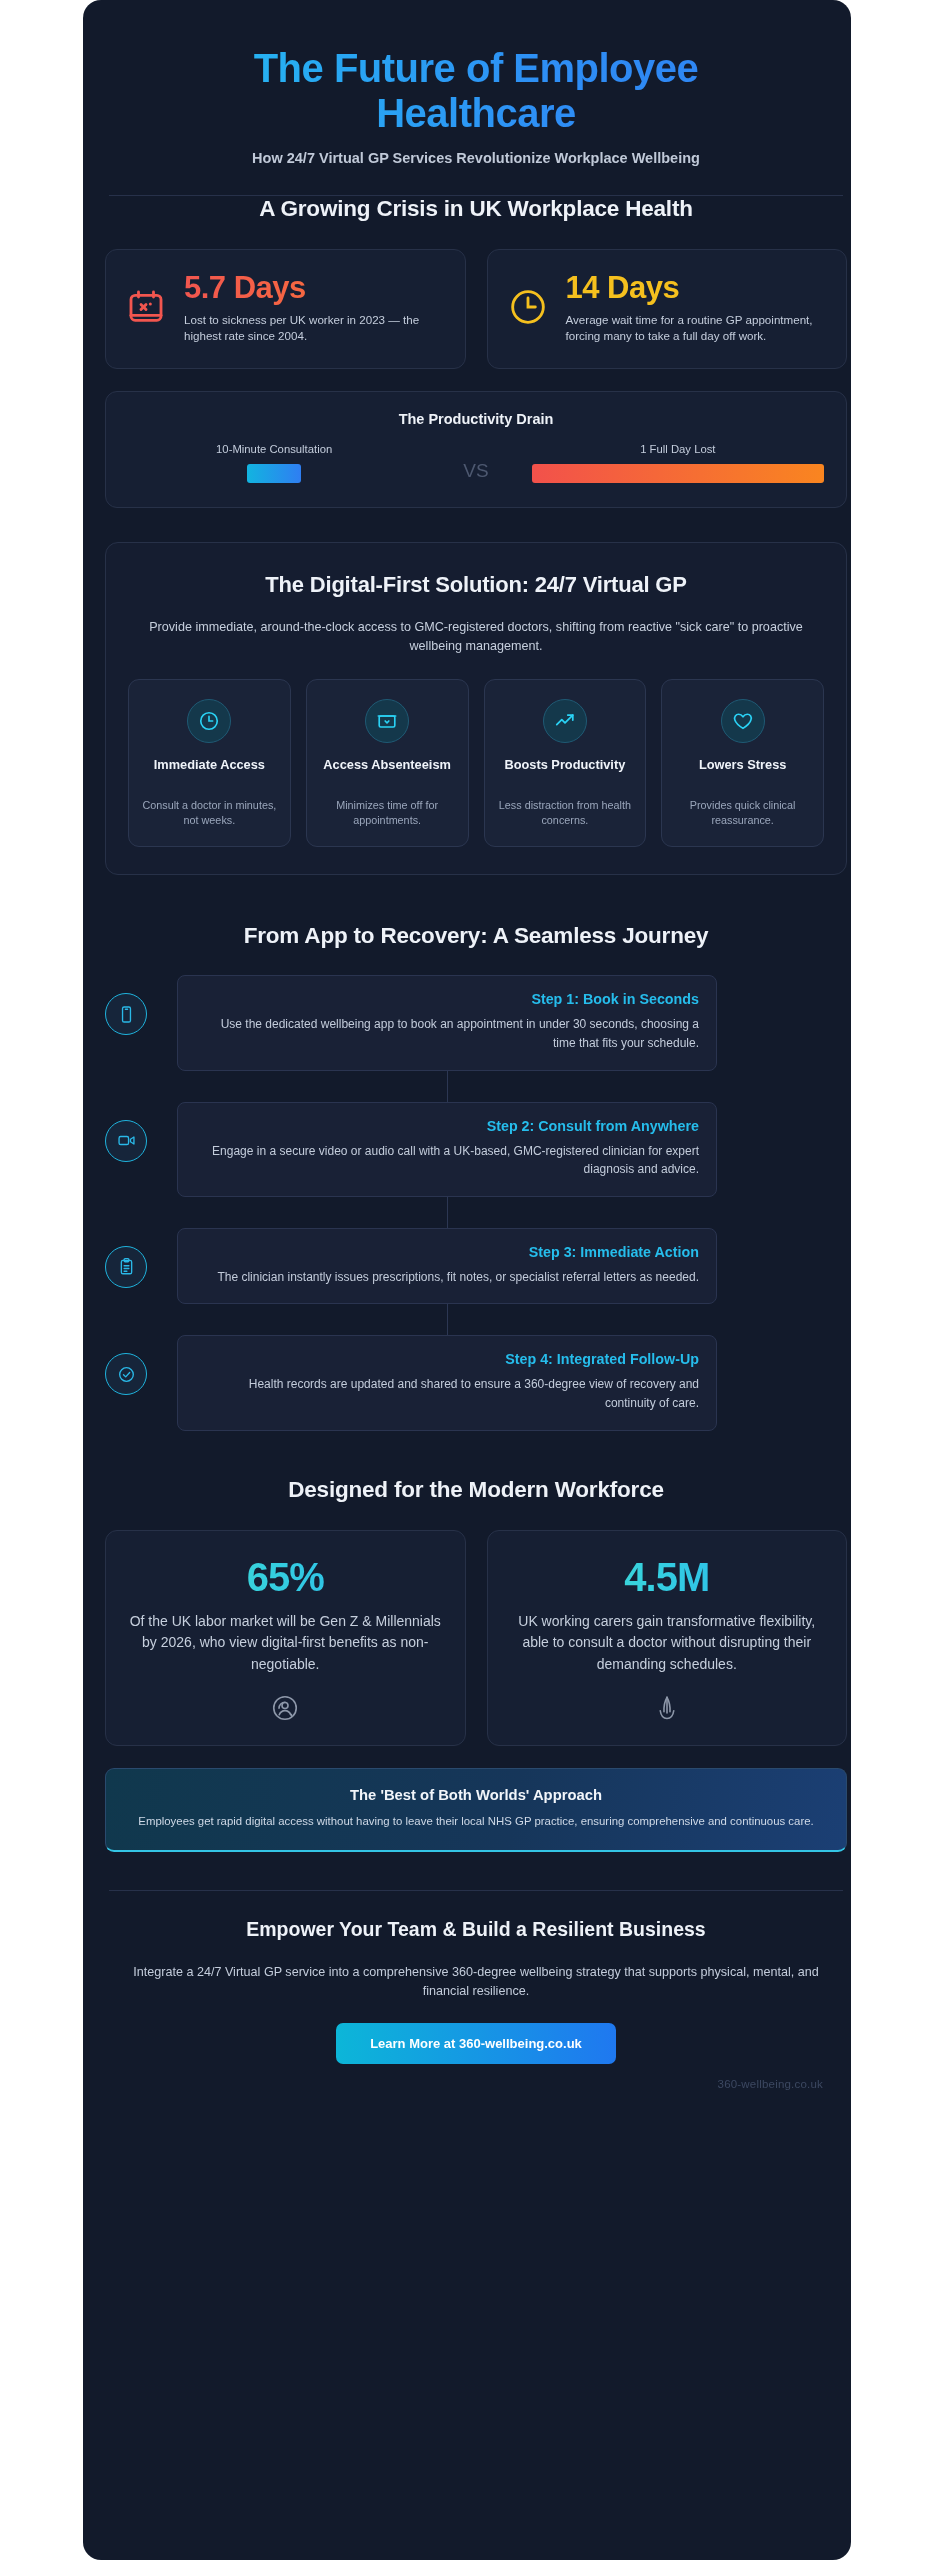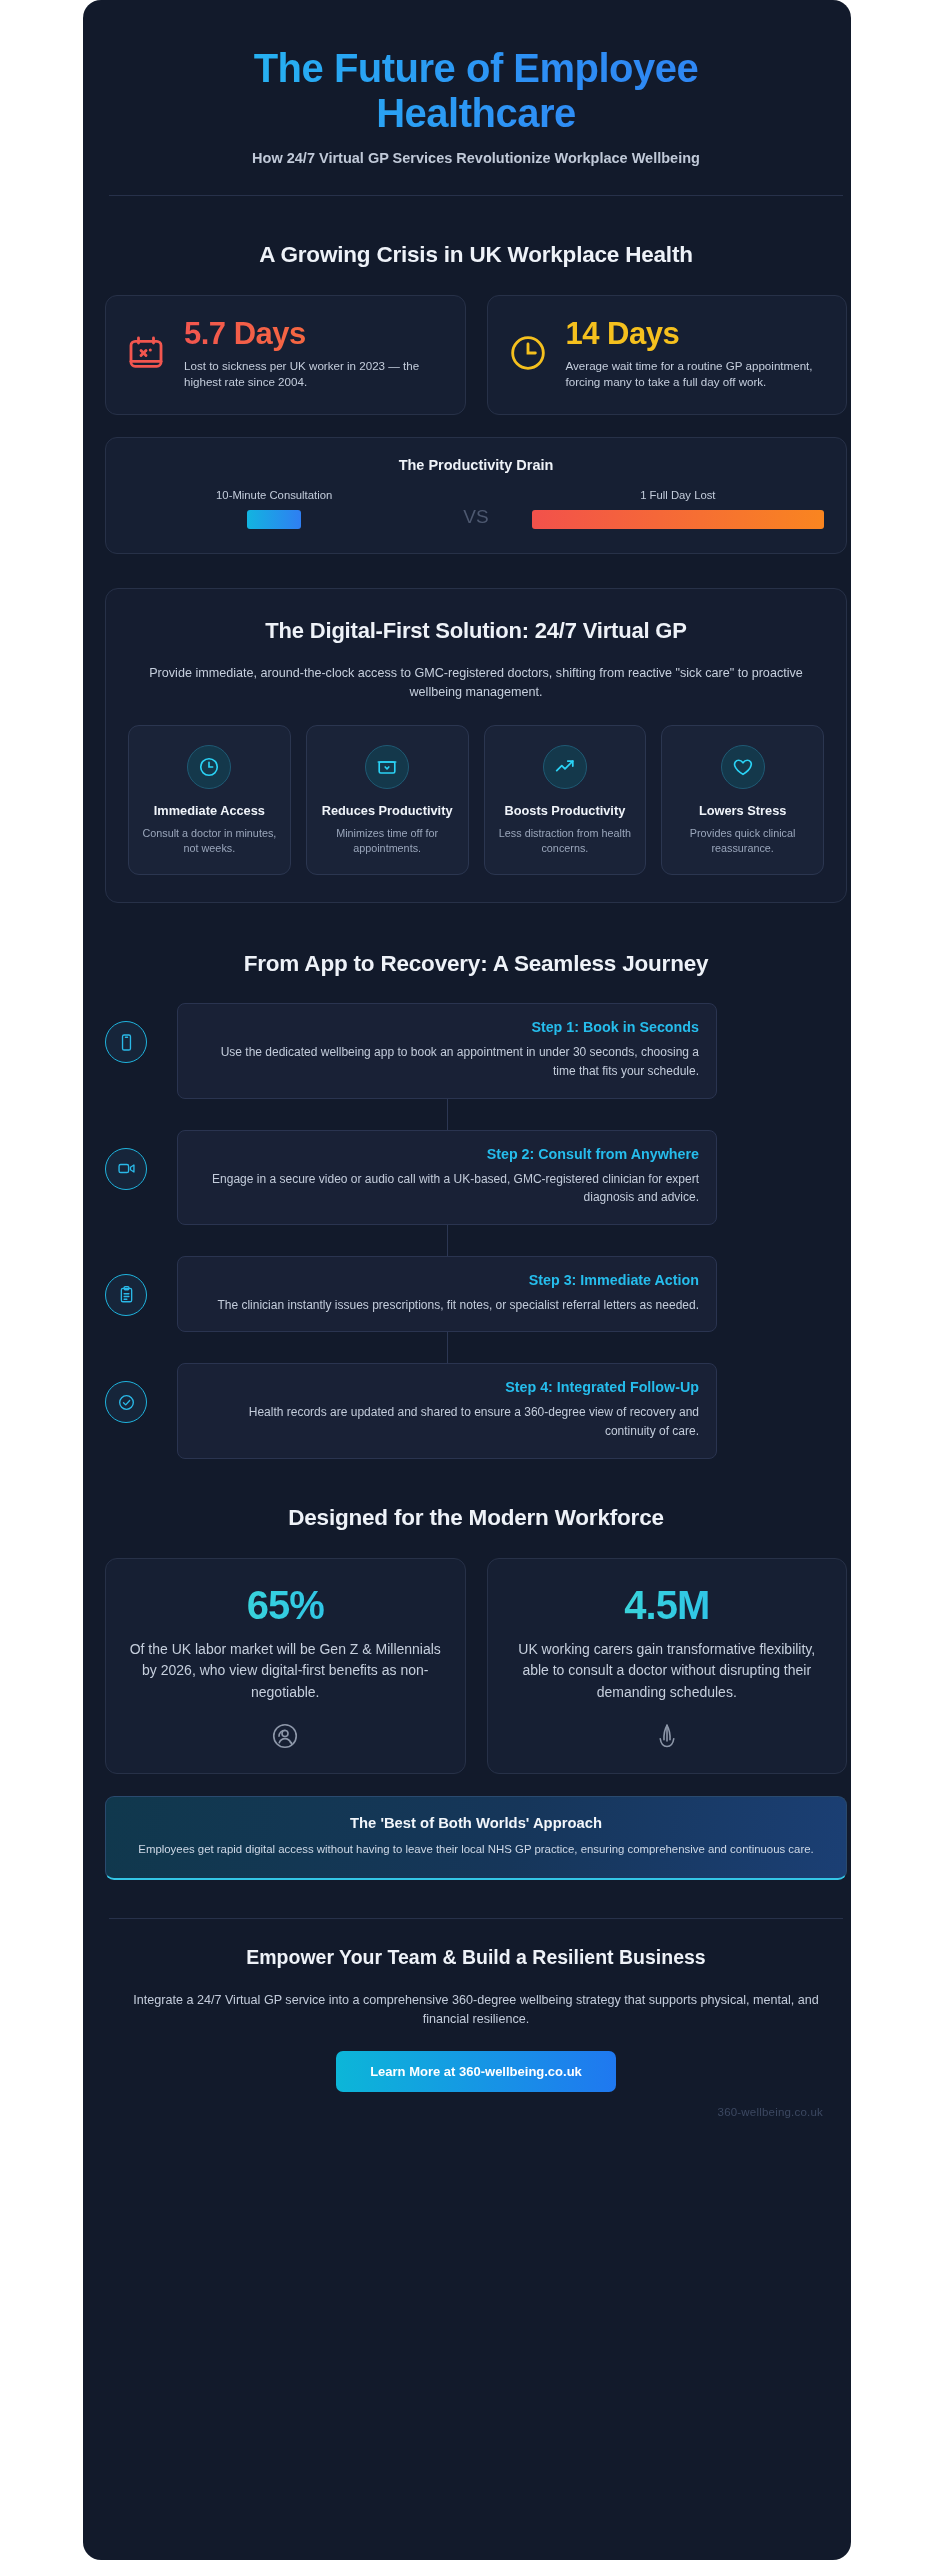--- a/index.html
+++ b/index.html
@@ -48,21 +48,21 @@
   
   .section-h {
     text-align: center;
     font-size: 22.5px;
     font-weight: bold;
     color: #eef2f8;
     letter-spacing: -0.2px;
   }
 
   
-  .crisis { margin-top: 46px; }
+  .crisis { }
   .crisis-grid {
     display: grid;
     grid-template-columns: 1fr 1fr;
     gap: 21px;
     margin-top: 27px;
   }
   .stat-card {
     background: #161f33;
     border: 1px solid #273148;
     border-radius: 12px;
@@ -174,21 +174,21 @@
     display: flex; align-items: center; justify-content: center;
   }
   .b-title {
     margin-top: 14px;
     font-size: 12.8px;
     font-weight: bold;
     color: #f0f4fa;
     line-height: 1.3;
   }
   .b-desc {
-    margin-top: 7px;
+    margin-top: 25px;
     font-size: 10.8px;
     color: #9aa6bb;
     line-height: 1.4;
   }
 
   
   .journey { margin-top: 48px; }
   .journey .section-h { font-size: 22.5px; }
   .steps { margin-top: 26px; position: relative; padding-left: 72px; padding-right: 130px; }
   .step {
@@ -408,21 +408,21 @@
       </div>
 
       <div class="benefit">
         <div class="b-circle">
           <svg width="22" height="22" viewBox="0 0 24 24" fill="none" stroke="#2ad2f5" stroke-width="1.8" stroke-linecap="round" stroke-linejoin="round">
             <rect x="3.5" y="6.5" width="17" height="12" rx="1.6"></rect>
             <line x1="2.5" y1="6.5" x2="21.5" y2="6.5"></line>
             <polyline points="10,12 12,14 14,12"></polyline>
           </svg>
         </div>
-        <div class="b-title">Reduces Productivity</div>
+        <div class="b-title">Access Absenteeism</div>
         <div class="b-desc">Minimizes time off for appointments.</div>
       </div>
 
       <div class="benefit">
         <div class="b-circle">
           <svg width="22" height="22" viewBox="0 0 24 24" fill="none" stroke="#2ad2f5" stroke-width="1.9" stroke-linecap="round" stroke-linejoin="round">
             <polyline points="3,16 8.5,10.5 12,14 20.5,5.5"></polyline>
             <polyline points="15,5.5 20.5,5.5 20.5,11"></polyline>
           </svg>
         </div>

